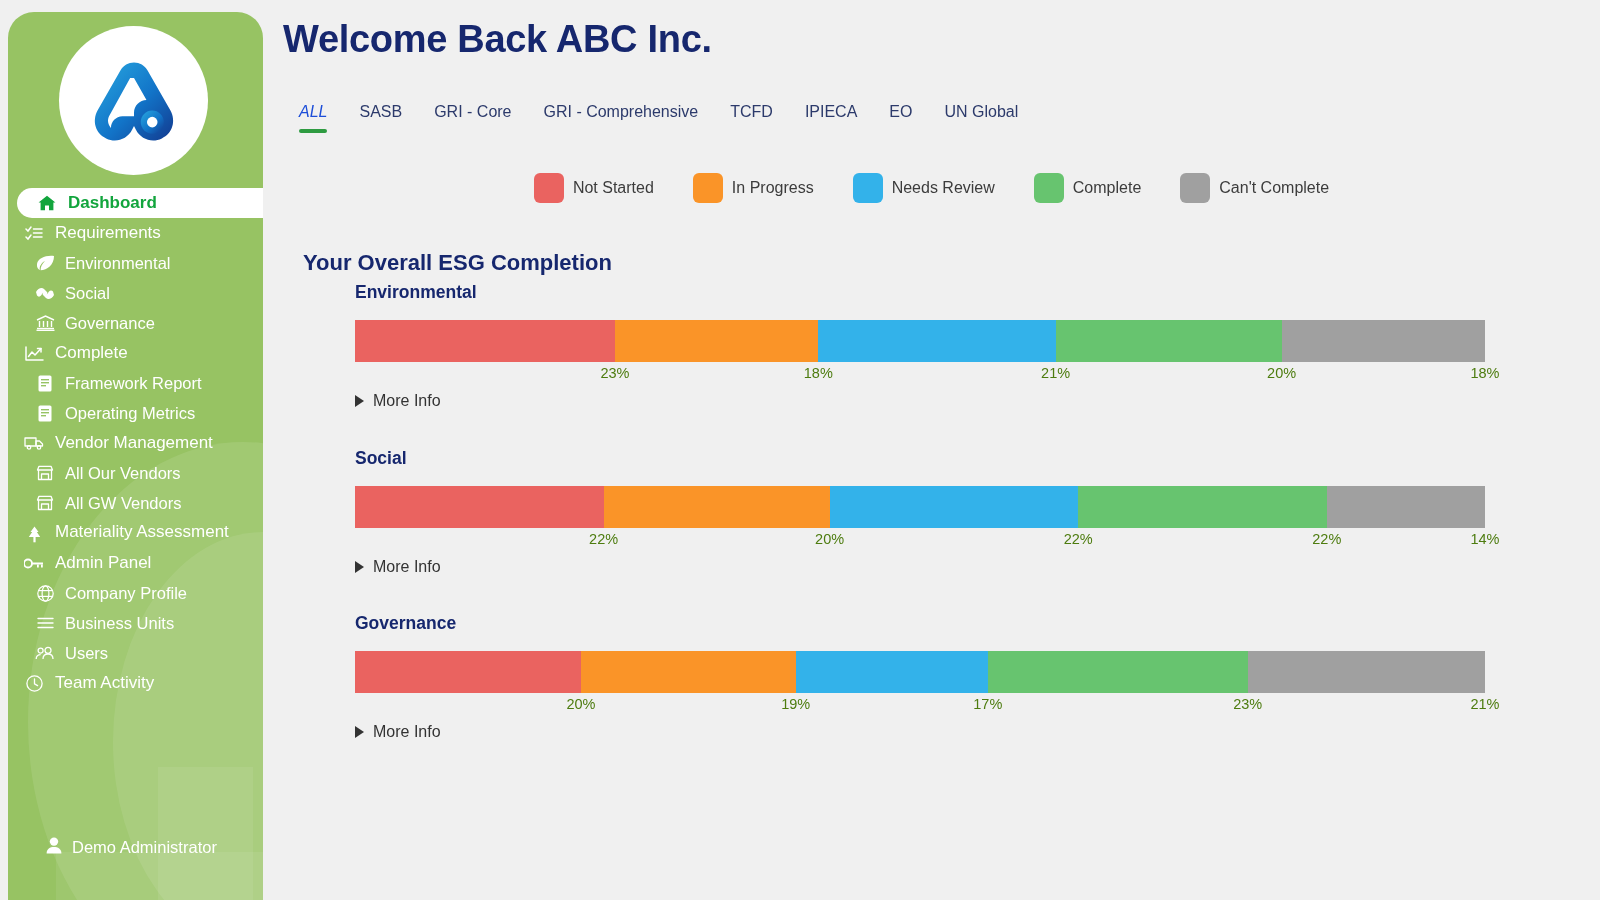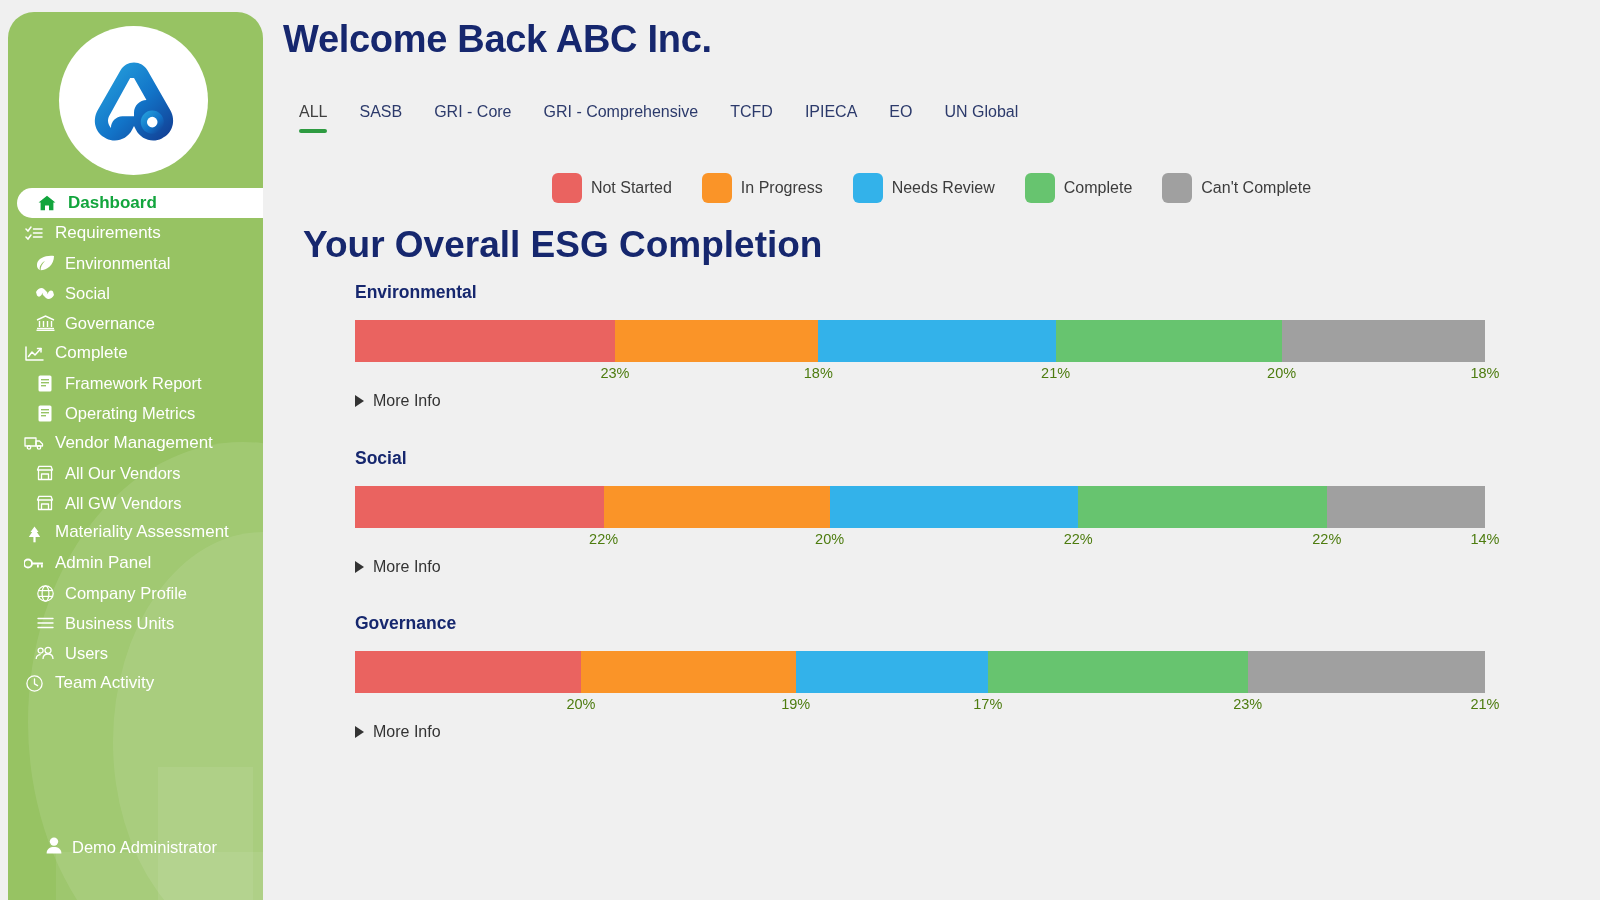--- a/index.html
+++ b/index.html
@@ -95,40 +95,40 @@
   #tabs {
     position: absolute; left: 20px; top: 99px;
     display: flex; align-items: flex-end; gap: 0;
   }
   .tab {
     position: relative;
     padding: 4px 16px 12px 16px;
     font-size: 16px; color: #2c3a6b;
     cursor: pointer; white-space: nowrap;
   }
-  .tab.active { color: #404040; font-weight: normal; }
+  .tab.active { color: #1d4ed8; font-weight: normal; font-style: italic; }
   .tab.active::after {
     content: ""; position: absolute;
     left: 16px; right: 16px; bottom: 0;
     height: 4px; background: #2e9b41; border-radius: 2px;
   }
 
   #legend {
     position: absolute; left: 0; right: 0; top: 173px;
     display: flex; justify-content: center; align-items: center;
-    gap: 8px;
+    gap: 17px;
   }
   .legend-item { display: flex; align-items: center; gap: 9px; margin-right: 22px; }
   .legend-item:last-child { margin-right: 0; }
   .legend-sw { width: 30px; height: 30px; border-radius: 6px; }
   .legend-lb { font-size: 16px; color: #3c3c3c; white-space: nowrap; }
 
   #section-title {
-    position: absolute; left: 40px; top: 224px;
-    font-size: 37px; font-weight: bold; color: #16276e;
+    position: absolute; left: 40px; top: 250px;
+    font-size: 22px; font-weight: bold; color: #16276e;
   }
 
   .chart-block { position: absolute; left: 92px; width: 1230px; }
   .chart-label {
     font-size: 17.5px; font-weight: bold; color: #16276e;
     margin-bottom: 17px;
   }
   .bar-row { position: relative; height: 42px; width: 1130px; display: flex; }
   .seg { height: 42px; }
   .bar-ticks { position: relative; height: 24px; width: 1130px; }

